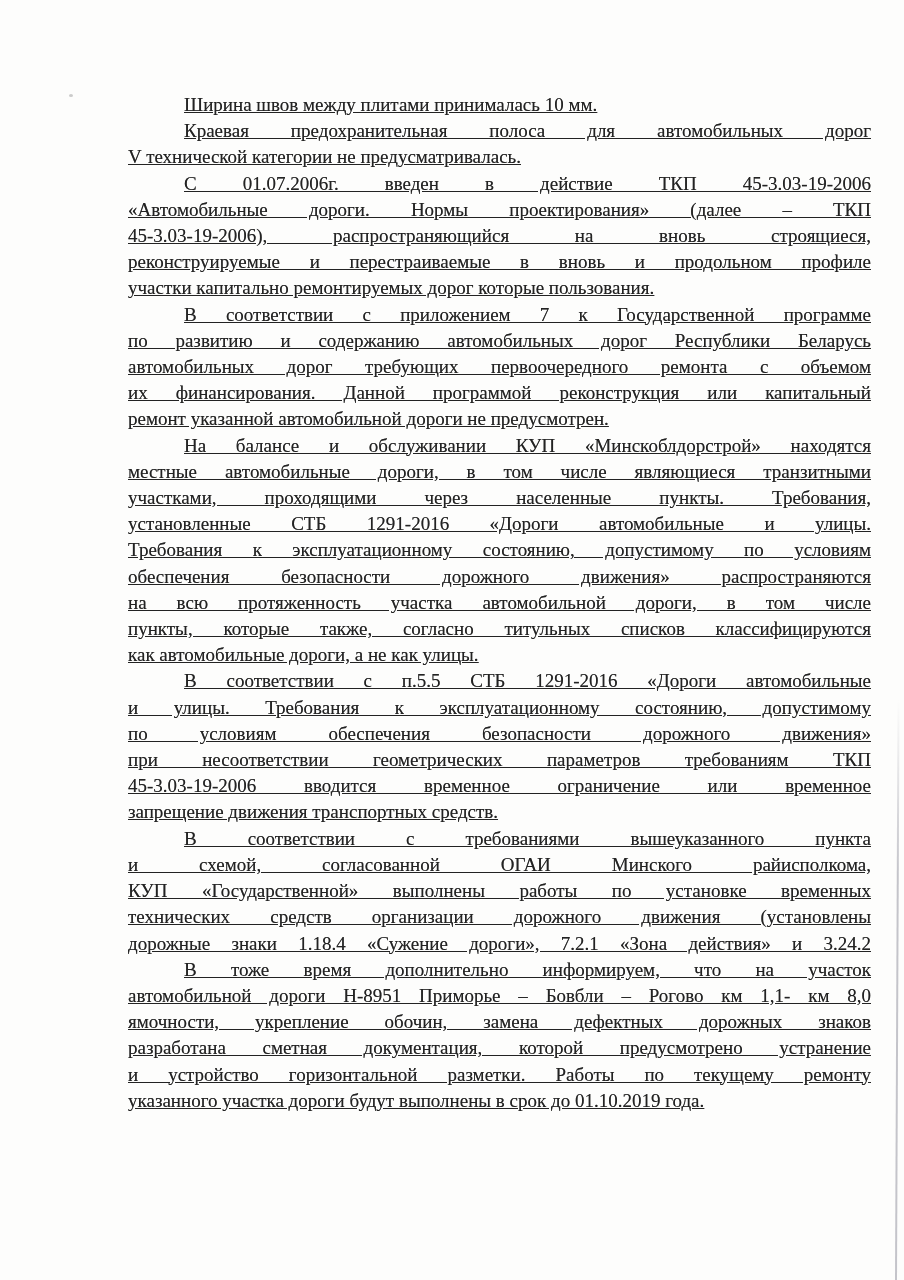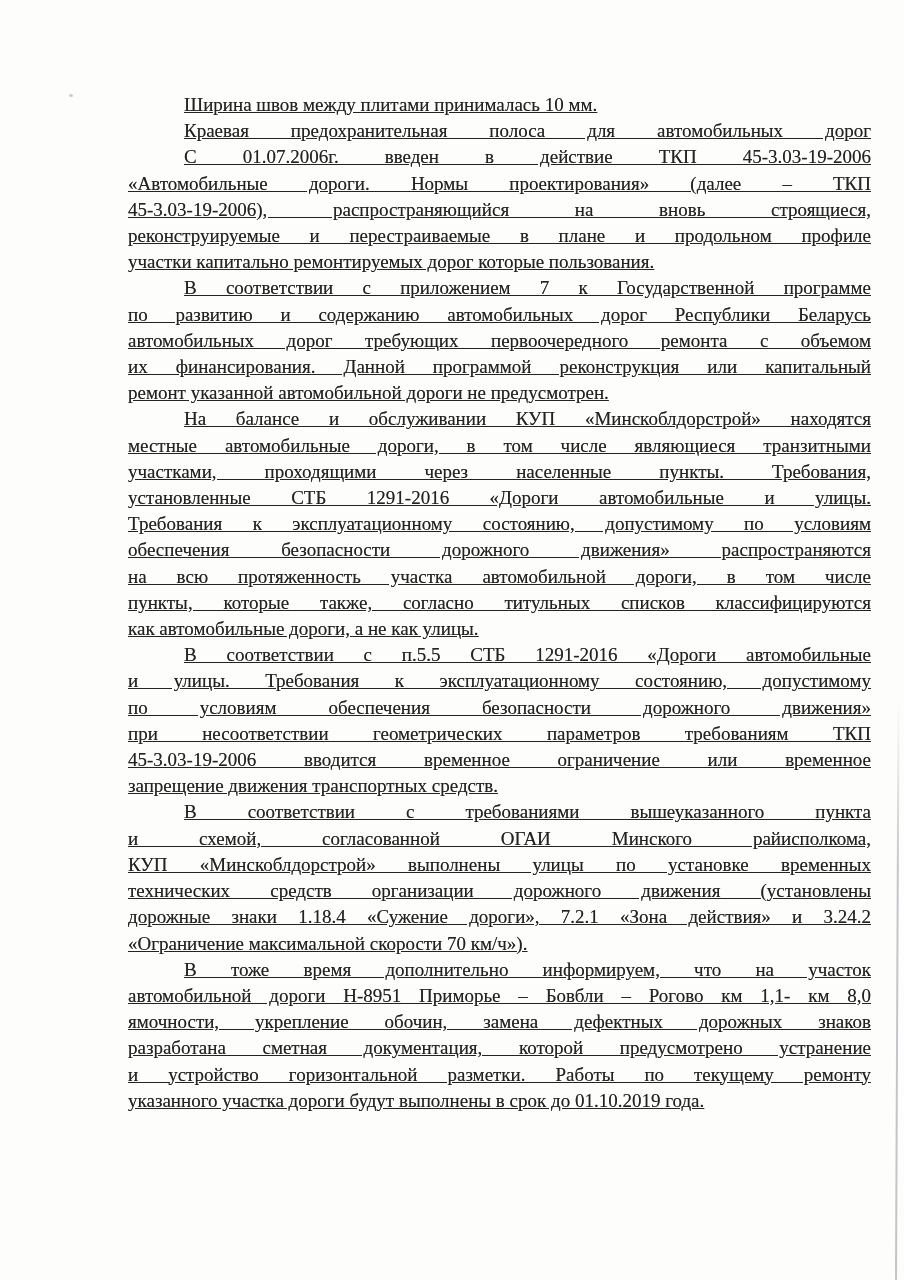--- a/index.html
+++ b/index.html
@@ -66,24 +66,25 @@
   }
 </style>
 </head>
 <body>
 
 <div class="page">
   <div class="speck"></div>
   <div class="text-column">
       <div class="line indent para-end">Ширина швов между плитами принималась 10 мм.</div>
       <div class="line indent">Краевая предохранительная полоса для автомобильных дорог</div>
+      <div class="line para-end">V технической категории не предусматривалась.</div>
       <div class="line indent">С 01.07.2006г. введен в действие ТКП 45-3.03-19-2006</div>
       <div class="line">«Автомобильные дороги. Нормы проектирования» (далее – ТКП</div>
       <div class="line">45-3.03-19-2006), распространяющийся на вновь строящиеся,</div>
-      <div class="line">реконструируемые и перестраиваемые в плане и продольном профиле</div>
+      <div class="line">реконструируемые и перестраиваемые в вновь и продольном профиле</div>
       <div class="line para-end">участки капитально ремонтируемых дорог которые пользования.</div>
       <div class="line indent">В соответствии с приложением 7 к Государственной программе</div>
       <div class="line">по развитию и содержанию автомобильных дорог Республики Беларусь</div>
       <div class="line">автомобильных дорог требующих первоочередного ремонта с объемом</div>
       <div class="line">их финансирования. Данной программой реконструкция или капитальный</div>
       <div class="line para-end">ремонт указанной автомобильной дороги не предусмотрен.</div>
       <div class="line indent">На балансе и обслуживании КУП «Минскоблдорстрой» находятся</div>
       <div class="line">местные автомобильные дороги, в том числе являющиеся транзитными</div>
       <div class="line">участками, проходящими через населенные пункты. Требования,</div>
       <div class="line">установленные СТБ 1291-2016 «Дороги автомобильные и улицы.</div>
@@ -93,24 +94,23 @@
       <div class="line">пункты, которые также, согласно титульных списков классифицируются</div>
       <div class="line para-end">как автомобильные дороги, а не как улицы.</div>
       <div class="line indent">В соответствии с п.5.5 СТБ 1291-2016 «Дороги автомобильные</div>
       <div class="line">и улицы. Требования к эксплуатационному состоянию, допустимому</div>
       <div class="line">по условиям обеспечения безопасности дорожного движения»</div>
       <div class="line">при несоответствии геометрических параметров требованиям ТКП</div>
       <div class="line">45-3.03-19-2006 вводится временное ограничение или временное</div>
       <div class="line para-end">запрещение движения транспортных средств.</div>
       <div class="line indent">В соответствии с требованиями вышеуказанного пункта</div>
       <div class="line">и схемой, согласованной ОГАИ Минского райисполкома,</div>
-      <div class="line">КУП «Минскоблдорстрой» выполнены улицы по установке временных</div>
+      <div class="line">КУП «Государственной» выполнены работы по установке временных</div>
       <div class="line">технических средств организации дорожного движения (установлены</div>
       <div class="line">дорожные знаки 1.18.4 «Сужение дороги», 7.2.1 «Зона действия» и 3.24.2</div>
-      <div class="line para-end">«Ограничение максимальной скорости 70 км/ч»).</div>
       <div class="line indent">В тоже время дополнительно информируем, что на участок</div>
       <div class="line">автомобильной дороги Н-8951 Приморье – Бовбли – Рогово км 1,1- км 8,0</div>
       <div class="line">ямочности, укрепление обочин, замена дефектных дорожных знаков</div>
       <div class="line">разработана сметная документация, которой предусмотрено устранение</div>
       <div class="line">и устройство горизонтальной разметки. Работы по текущему ремонту</div>
       <div class="line para-end">указанного участка дороги будут выполнены в срок до 01.10.2019 года.</div>
     </div>
   <div class="edge-line"></div>
 </div>
 

